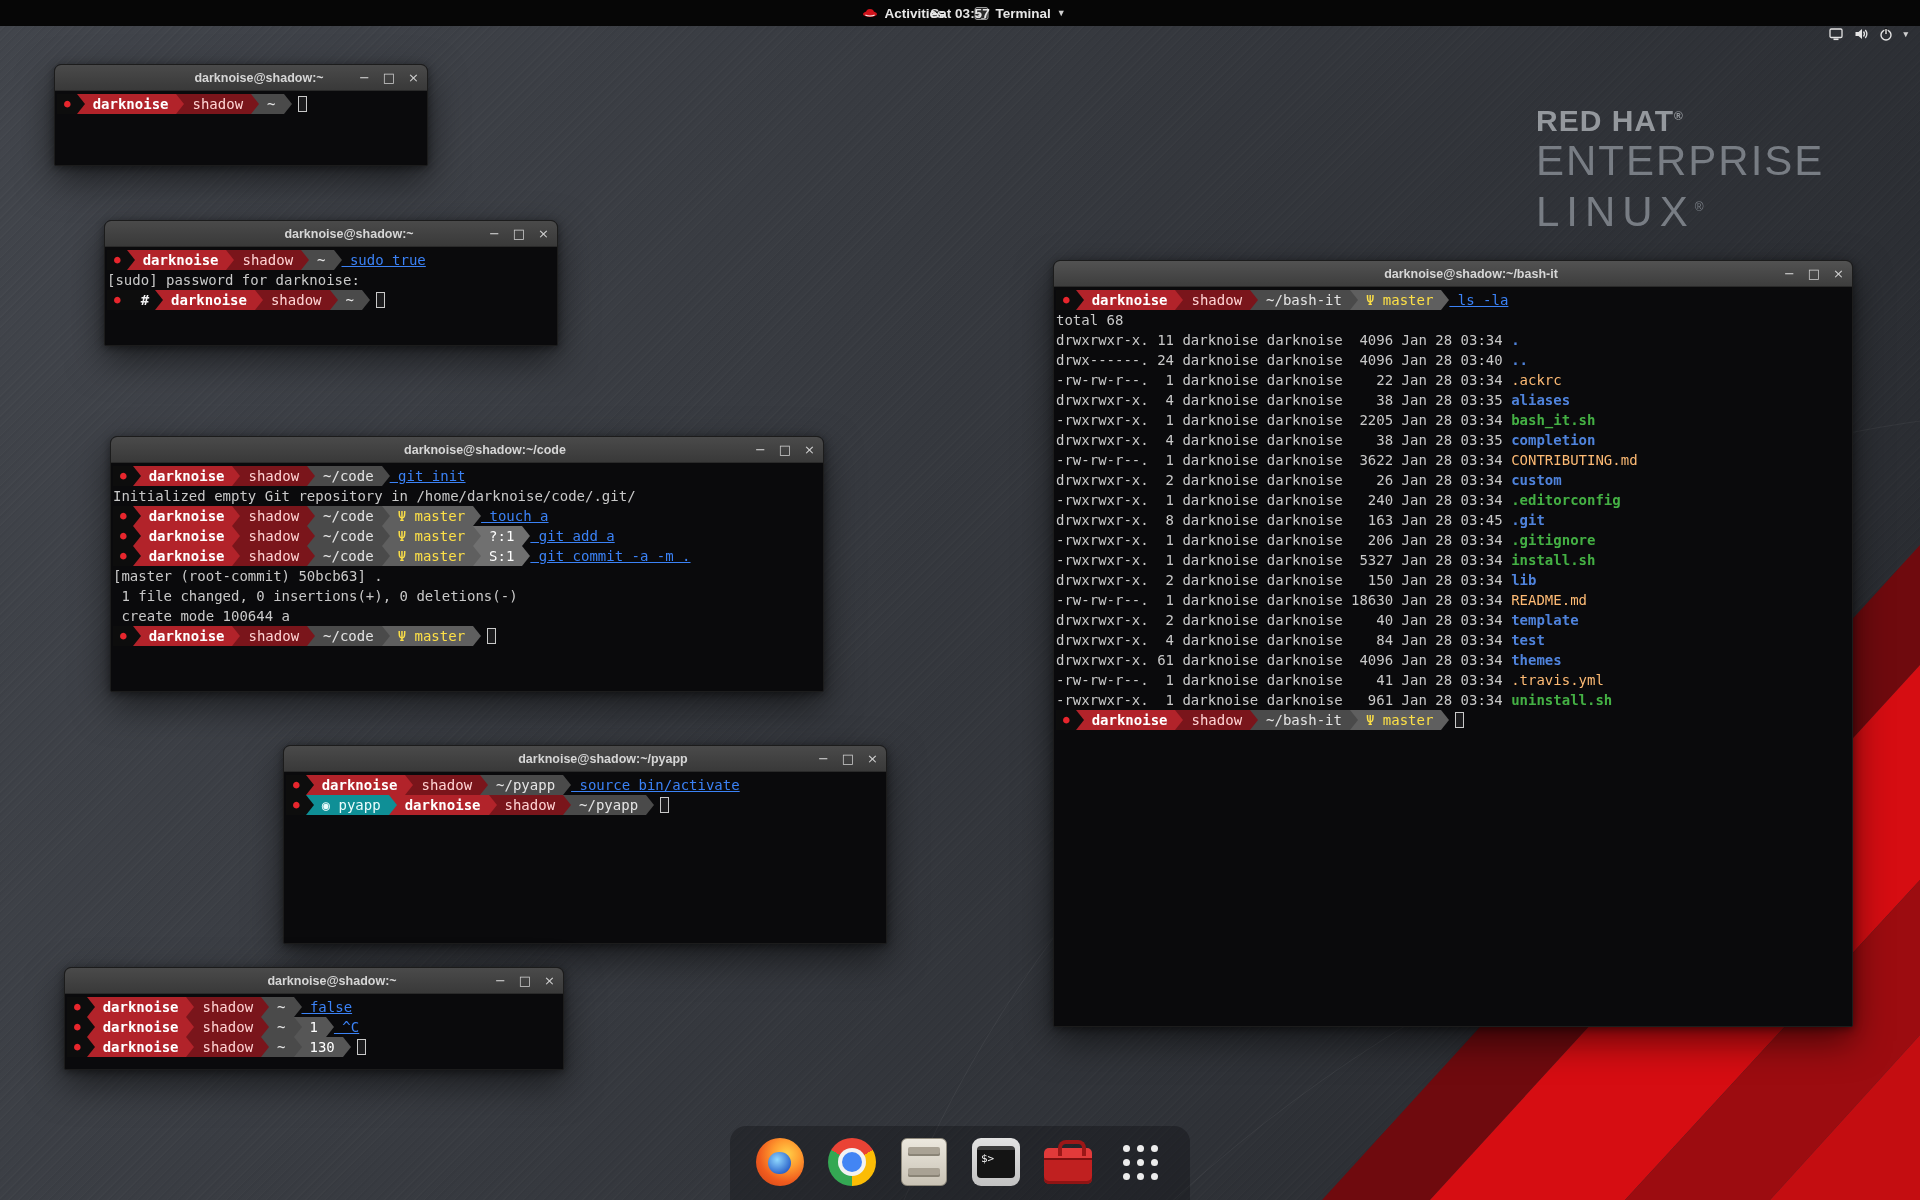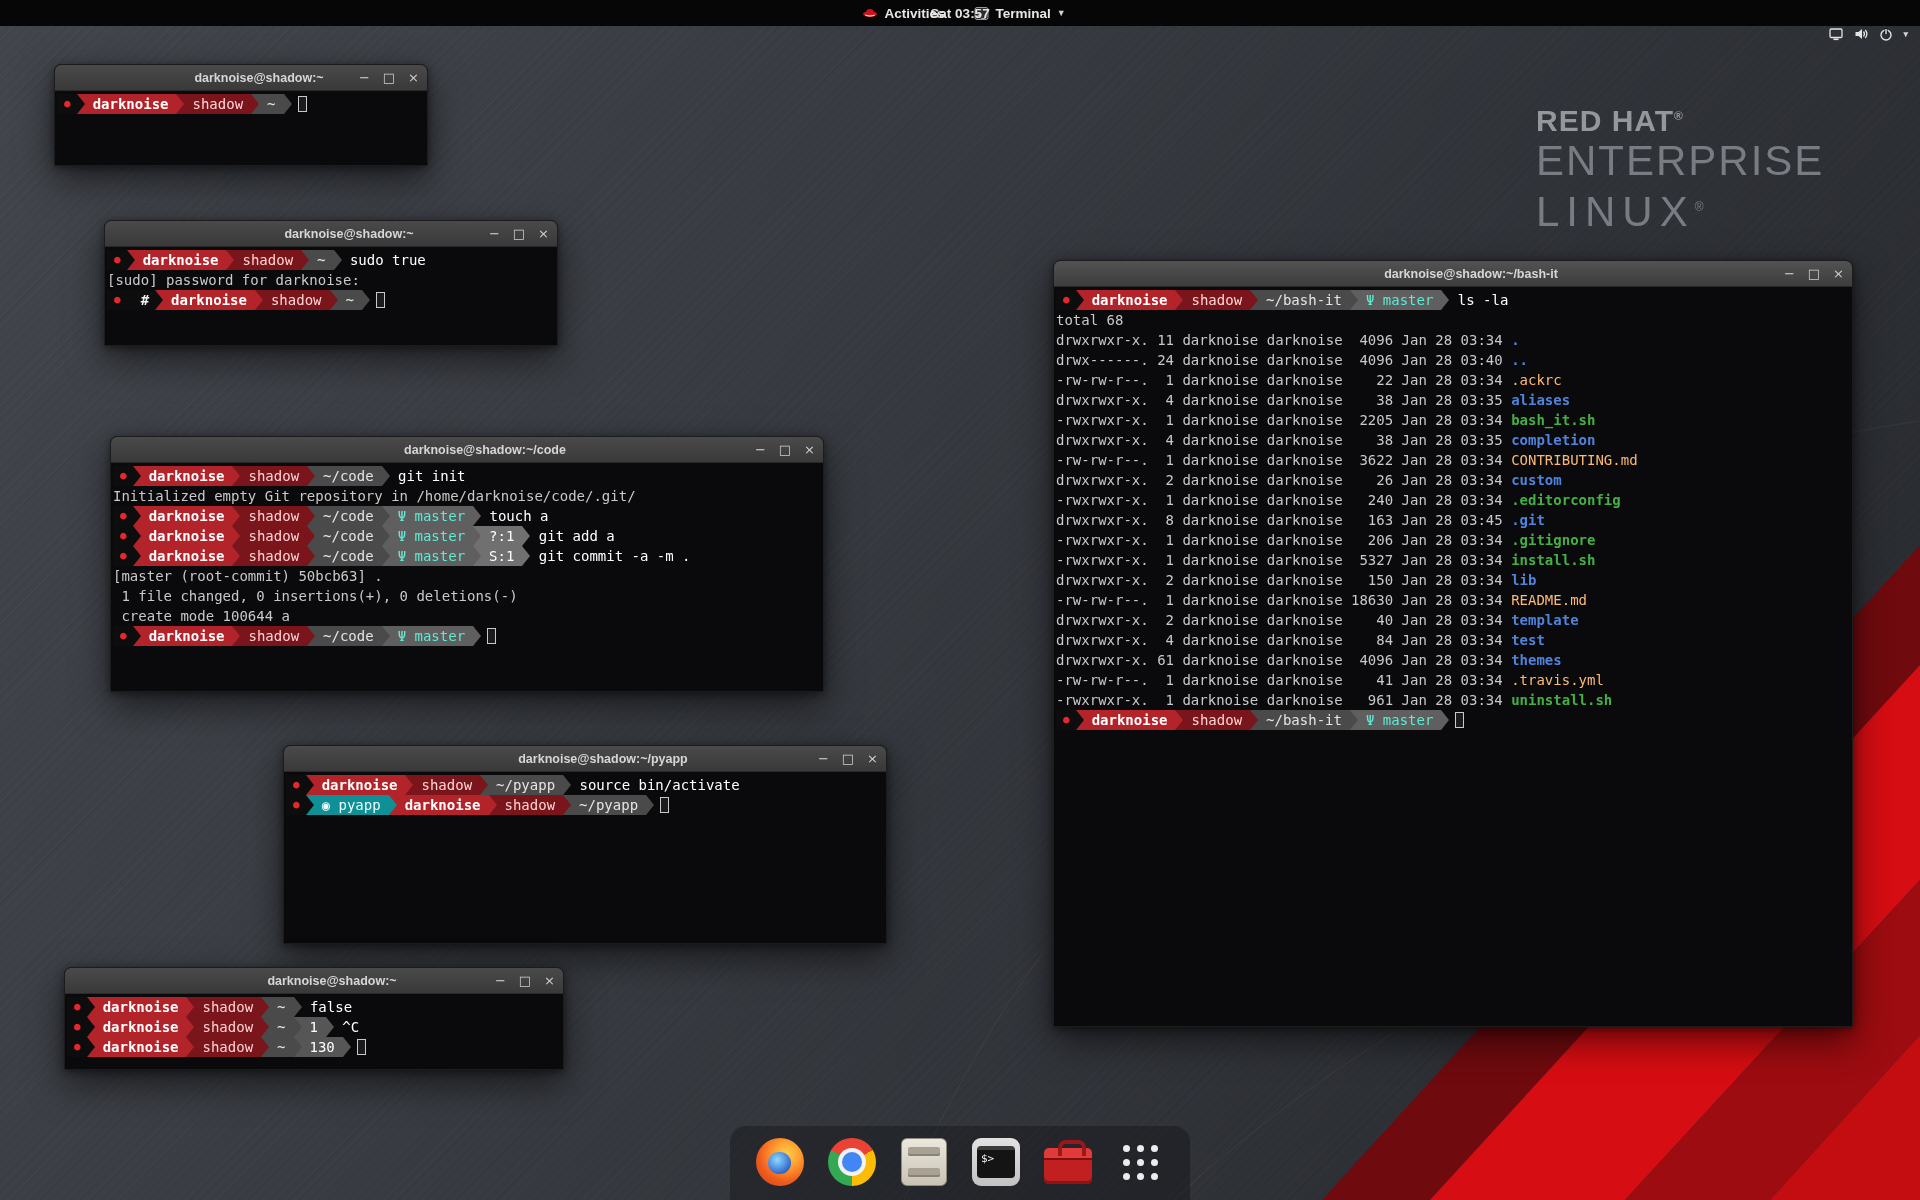--- a/index.html
+++ b/index.html
@@ -46,25 +46,25 @@
     font-family:"DejaVu Sans Mono", monospace; font-size:14px; line-height:20px; border-radius:0 0 2px 2px; }
   .term-line { height:20px; white-space:pre; }
 
   
   .sg { display:inline-block; height:20px; line-height:20px; padding:0 8px; vertical-align:top; white-space:pre; }
   .sg-os     { background:#0d0d0d; color:#e8262d; padding:0 6px 0 7px; font-size:11px; }
   .sg-root   { background:#0d0d0d; color:#f0f0f0; padding:0 6px; font-weight:bold; }
   .sg-user   { background:#b2232a; color:#ffffff; font-weight:bold; }
   .sg-host   { background:#7a151b; color:#ffd4d4; }
   .sg-path   { background:#4a4a4a; color:#e4e4e4; }
-  .sg-git    { background:#5f5f5f; color:#5eead4; }
+  .sg-git    { background:#5f5f5f; color:#fde047; }
   .sg-gitstat{ background:#707070; color:#ffffff; }
   .sg-status { background:#565656; color:#ffffff; }
   .sg-venv   { background:#0f8f96; color:#eafcfc; }
-  .sg-cmd  { background:transparent; color:#ffffff; padding:0; }
+  .sg-cmd  { background:transparent; color:#3b82f6; padding:0;text-decoration:underline; }
   .sg-out  { background:transparent; color:#c9c9c9; padding:0; }
   .sg-dir  { background:transparent; color:#4f83dc; padding:0; font-weight:bold; }
   .sg-exec { background:transparent; color:#44b044; padding:0; font-weight:bold; }
   .sg-file { background:transparent; color:#fdba74; padding:0; }
   .plsep { display:inline-block; width:0; height:0; vertical-align:top;
     border-top:10px solid transparent; border-bottom:10px solid transparent; border-left:8px solid transparent; }
   .cursor { display:inline-block; width:9px; height:16px; margin:2px 0 0 6px; vertical-align:top;
     border:1px solid #c9c9c9; background:rgba(255,255,255,0.07); }
 
   

